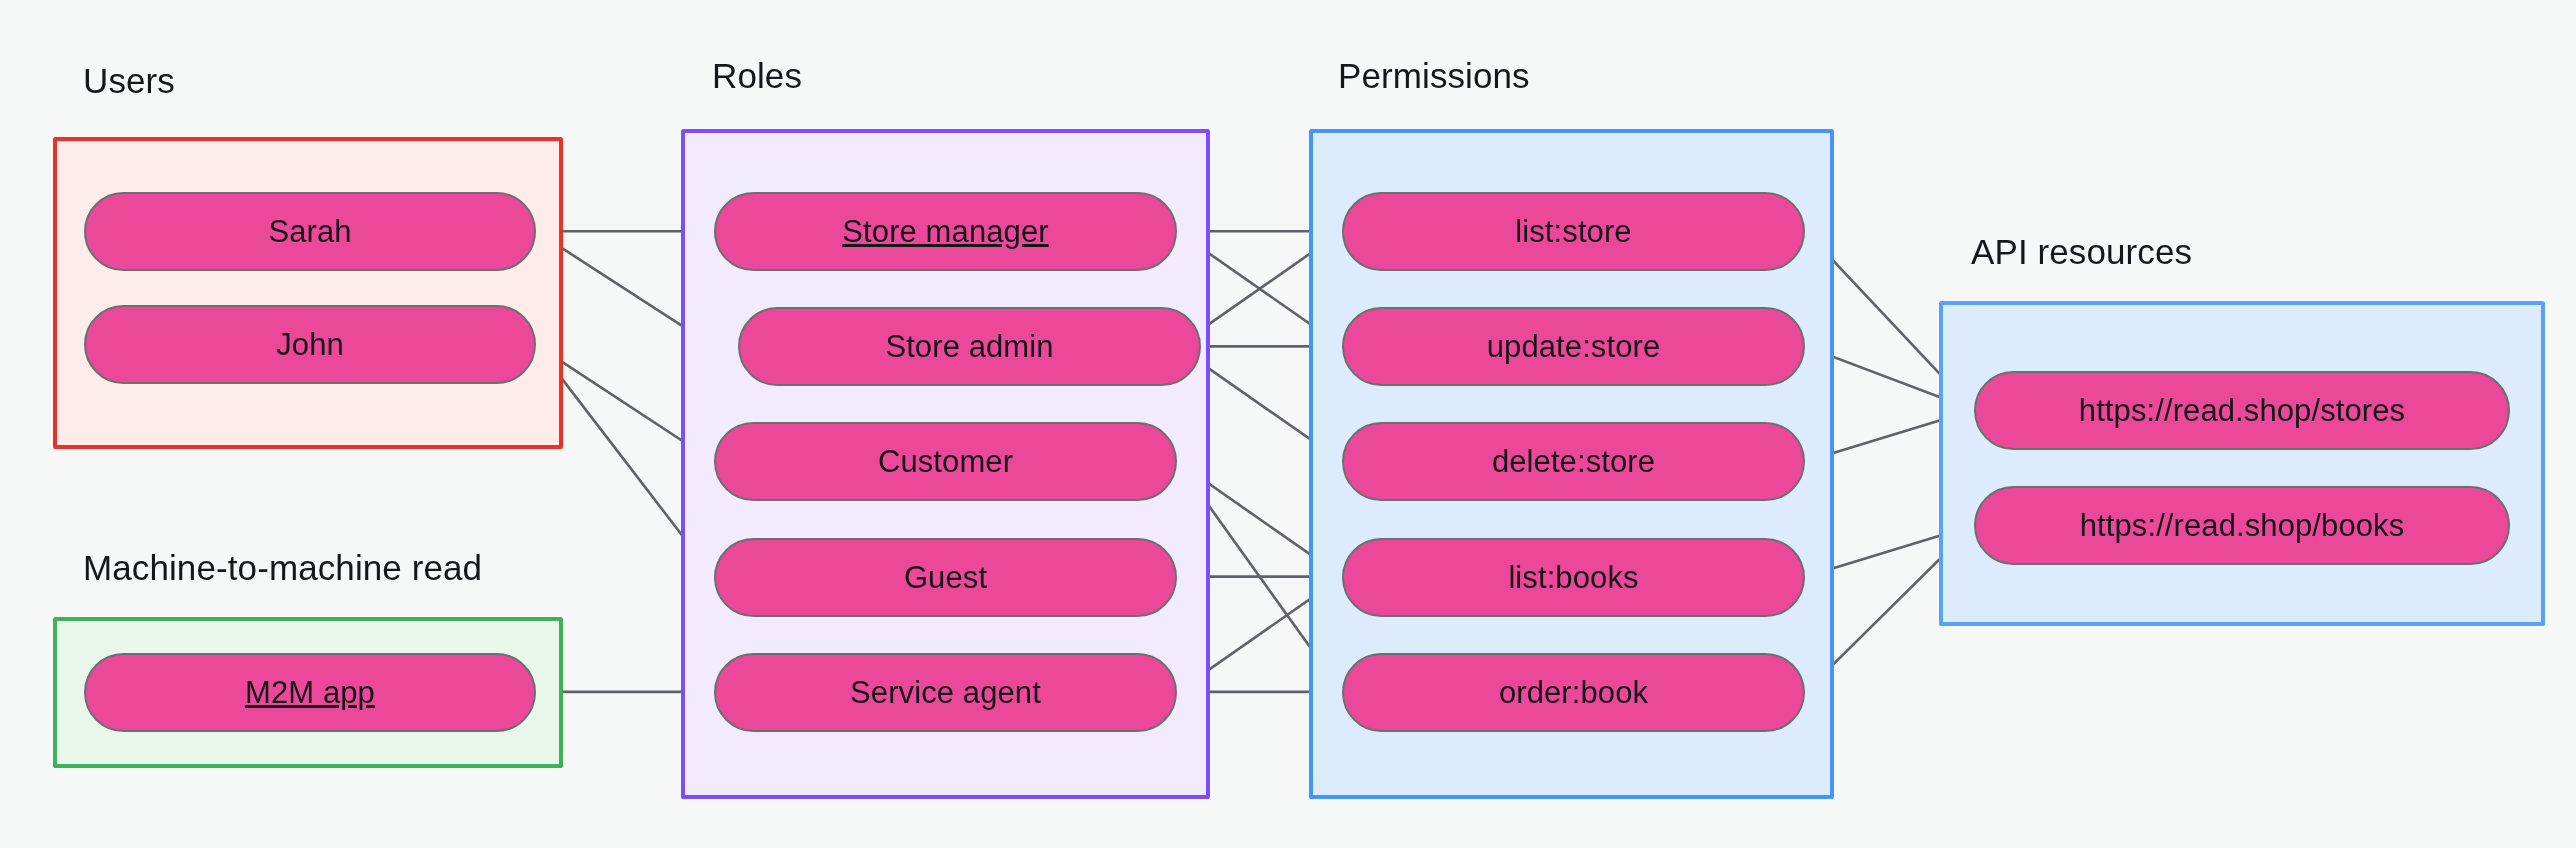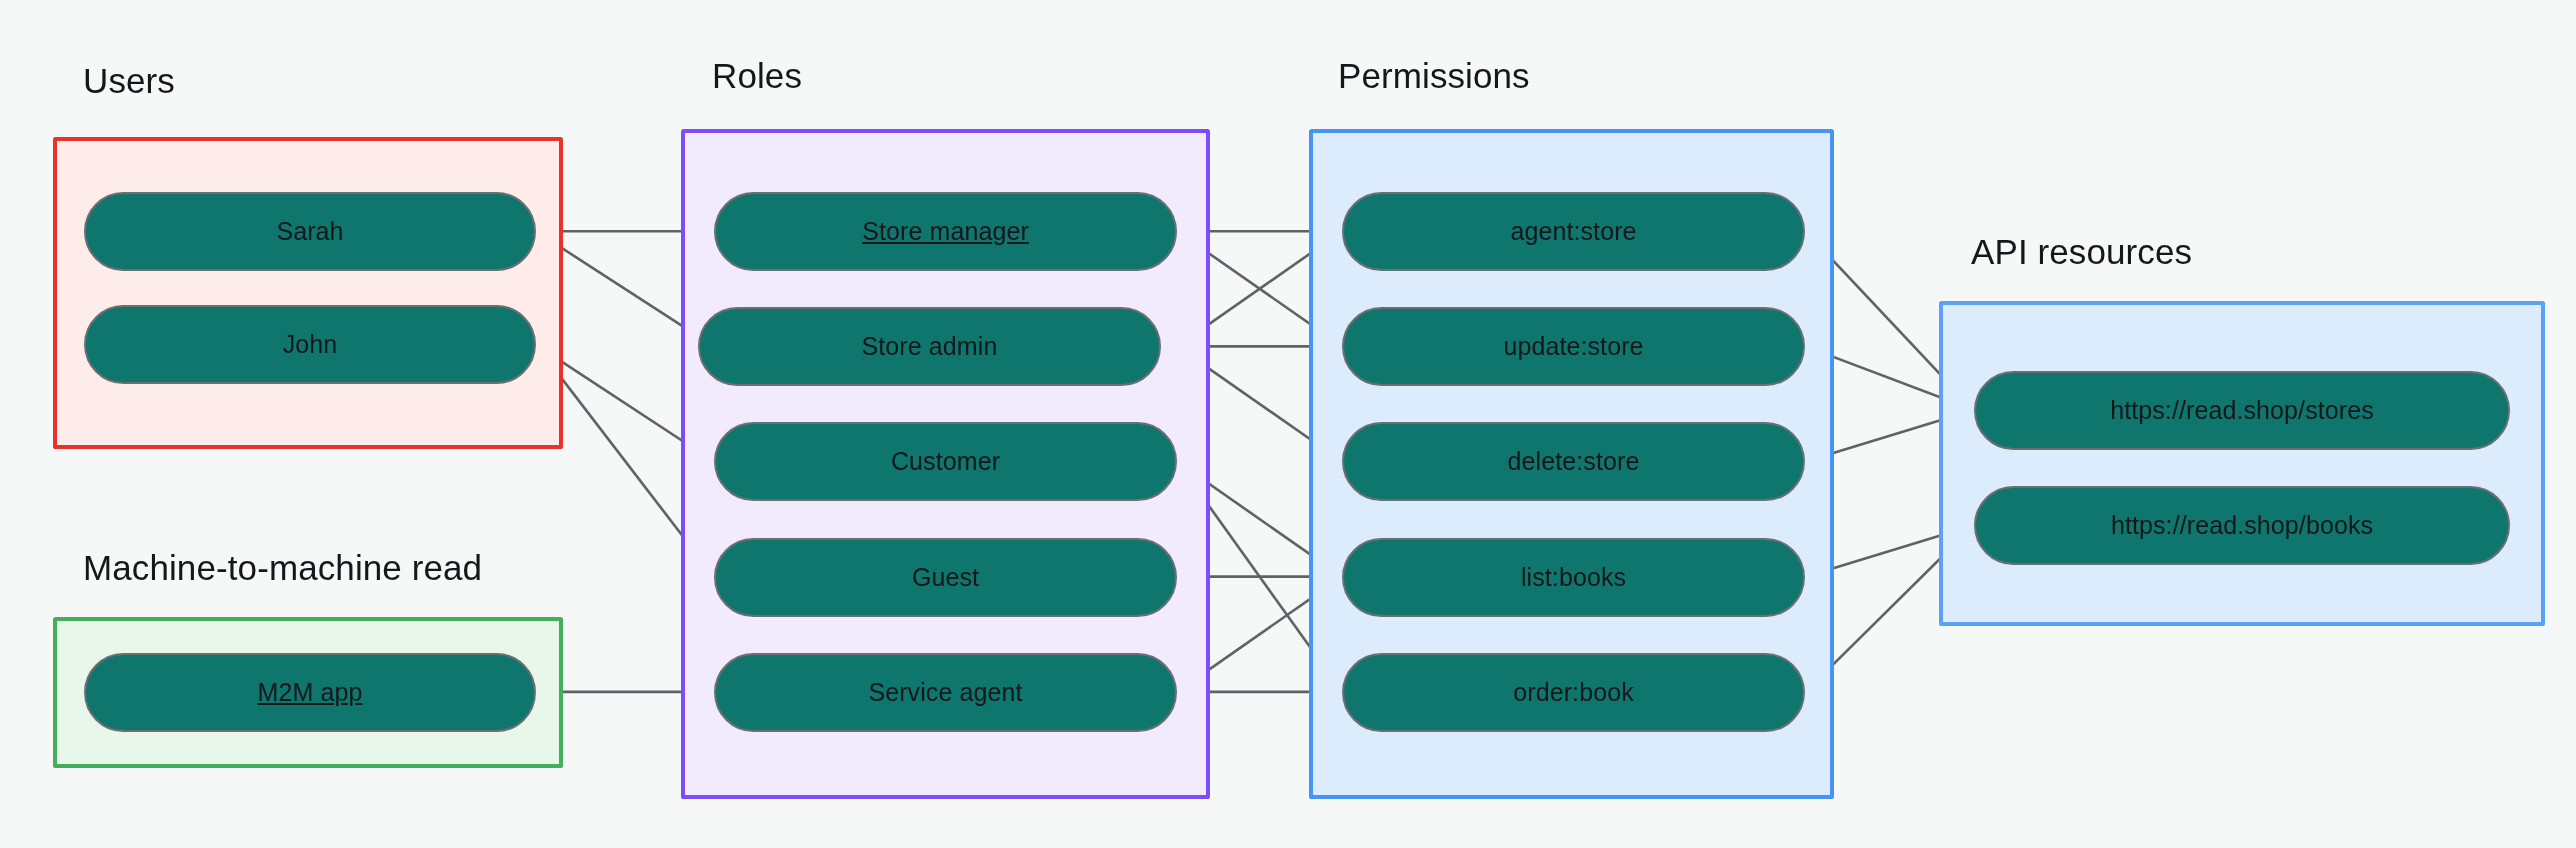--- a/index.html
+++ b/index.html
@@ -26,28 +26,28 @@
     position:absolute;
     box-sizing:border-box;
     border-style:solid;
     border-width:4.4px;
     border-radius:2.6px;
   }
 
   .pill{
     position:absolute;
     box-sizing:border-box;
-    background:#0f766e;
+    background:#ec4899;
     border:2.6px solid #6b6f72;
     border-radius:872px;
     display:flex;
     align-items:center;
     justify-content:center;
     color:#15171a;
-    font-size:25px;
+    font-size:31px;
     white-space:nowrap;
     letter-spacing:0.1px;
   }
 
   .grp-users   {border-color:#e8332a; background:#fdecea;}
   .grp-m2m     {border-color:#41b058; background:#e8f7ea;}
   .grp-roles   {border-color:#7c4dff; background:#f2eafd;}
   .grp-perms   {border-color:#4595f6; background:#ddecfd;}
   .grp-api     {border-color:#5aa2f7; background:#ddecfd;}
 </style>
@@ -101,36 +101,36 @@
       <div class="group-title" style="left: 54px; top: 550px;">Machine-to-machine read</div>
       <div class="group-box grp-m2m" style="left: 53px; top: 617px; width: 510px; height: 151px; border-color: rgb(65, 176, 88); background: rgb(232, 247, 234);"></div>
       <div class="pill" style="left: 84px; top: 653px; width: 452px; height: 79px; text-decoration: underline;">
         <span>M2M app</span>
       </div>
       <div class="group-title" style="left: 683px; top: 58px;">Roles</div>
       <div class="group-box grp-roles" style="left: 681px; top: 129px; width: 529px; height: 670px; border-color: rgb(124, 77, 255); background: rgb(242, 234, 253);"></div>
       <div class="pill" style="left: 714px; top: 192px; width: 463px; height: 79px; text-decoration: underline;">
         <span>Store manager</span>
       </div>
-      <div class="pill" style="left: 698px; top: 307px; width: 463px; height: 79px;">
+      <div class="pill" style="left: 738px; top: 307px; width: 463px; height: 79px;">
         <span>Store admin</span>
       </div>
       <div class="pill" style="left: 714px; top: 422px; width: 463px; height: 79px;">
         <span>Customer</span>
       </div>
       <div class="pill" style="left: 714px; top: 538px; width: 463px; height: 79px;">
         <span>Guest</span>
       </div>
       <div class="pill" style="left: 714px; top: 653px; width: 463px; height: 79px;">
         <span>Service agent</span>
       </div>
       <div class="group-title" style="left: 1309px; top: 58px;">Permissions</div>
       <div class="group-box grp-perms" style="left: 1309px; top: 129px; width: 525px; height: 670px; border-color: rgb(69, 149, 246); background: rgb(221, 236, 253);"></div>
       <div class="pill" style="left: 1342px; top: 192px; width: 463px; height: 79px;">
-        <span>agent:store</span>
+        <span>list:store</span>
       </div>
       <div class="pill" style="left: 1342px; top: 307px; width: 463px; height: 79px;">
         <span>update:store</span>
       </div>
       <div class="pill" style="left: 1342px; top: 422px; width: 463px; height: 79px;">
         <span>delete:store</span>
       </div>
       <div class="pill" style="left: 1342px; top: 538px; width: 463px; height: 79px;">
         <span>list:books</span>
       </div>

